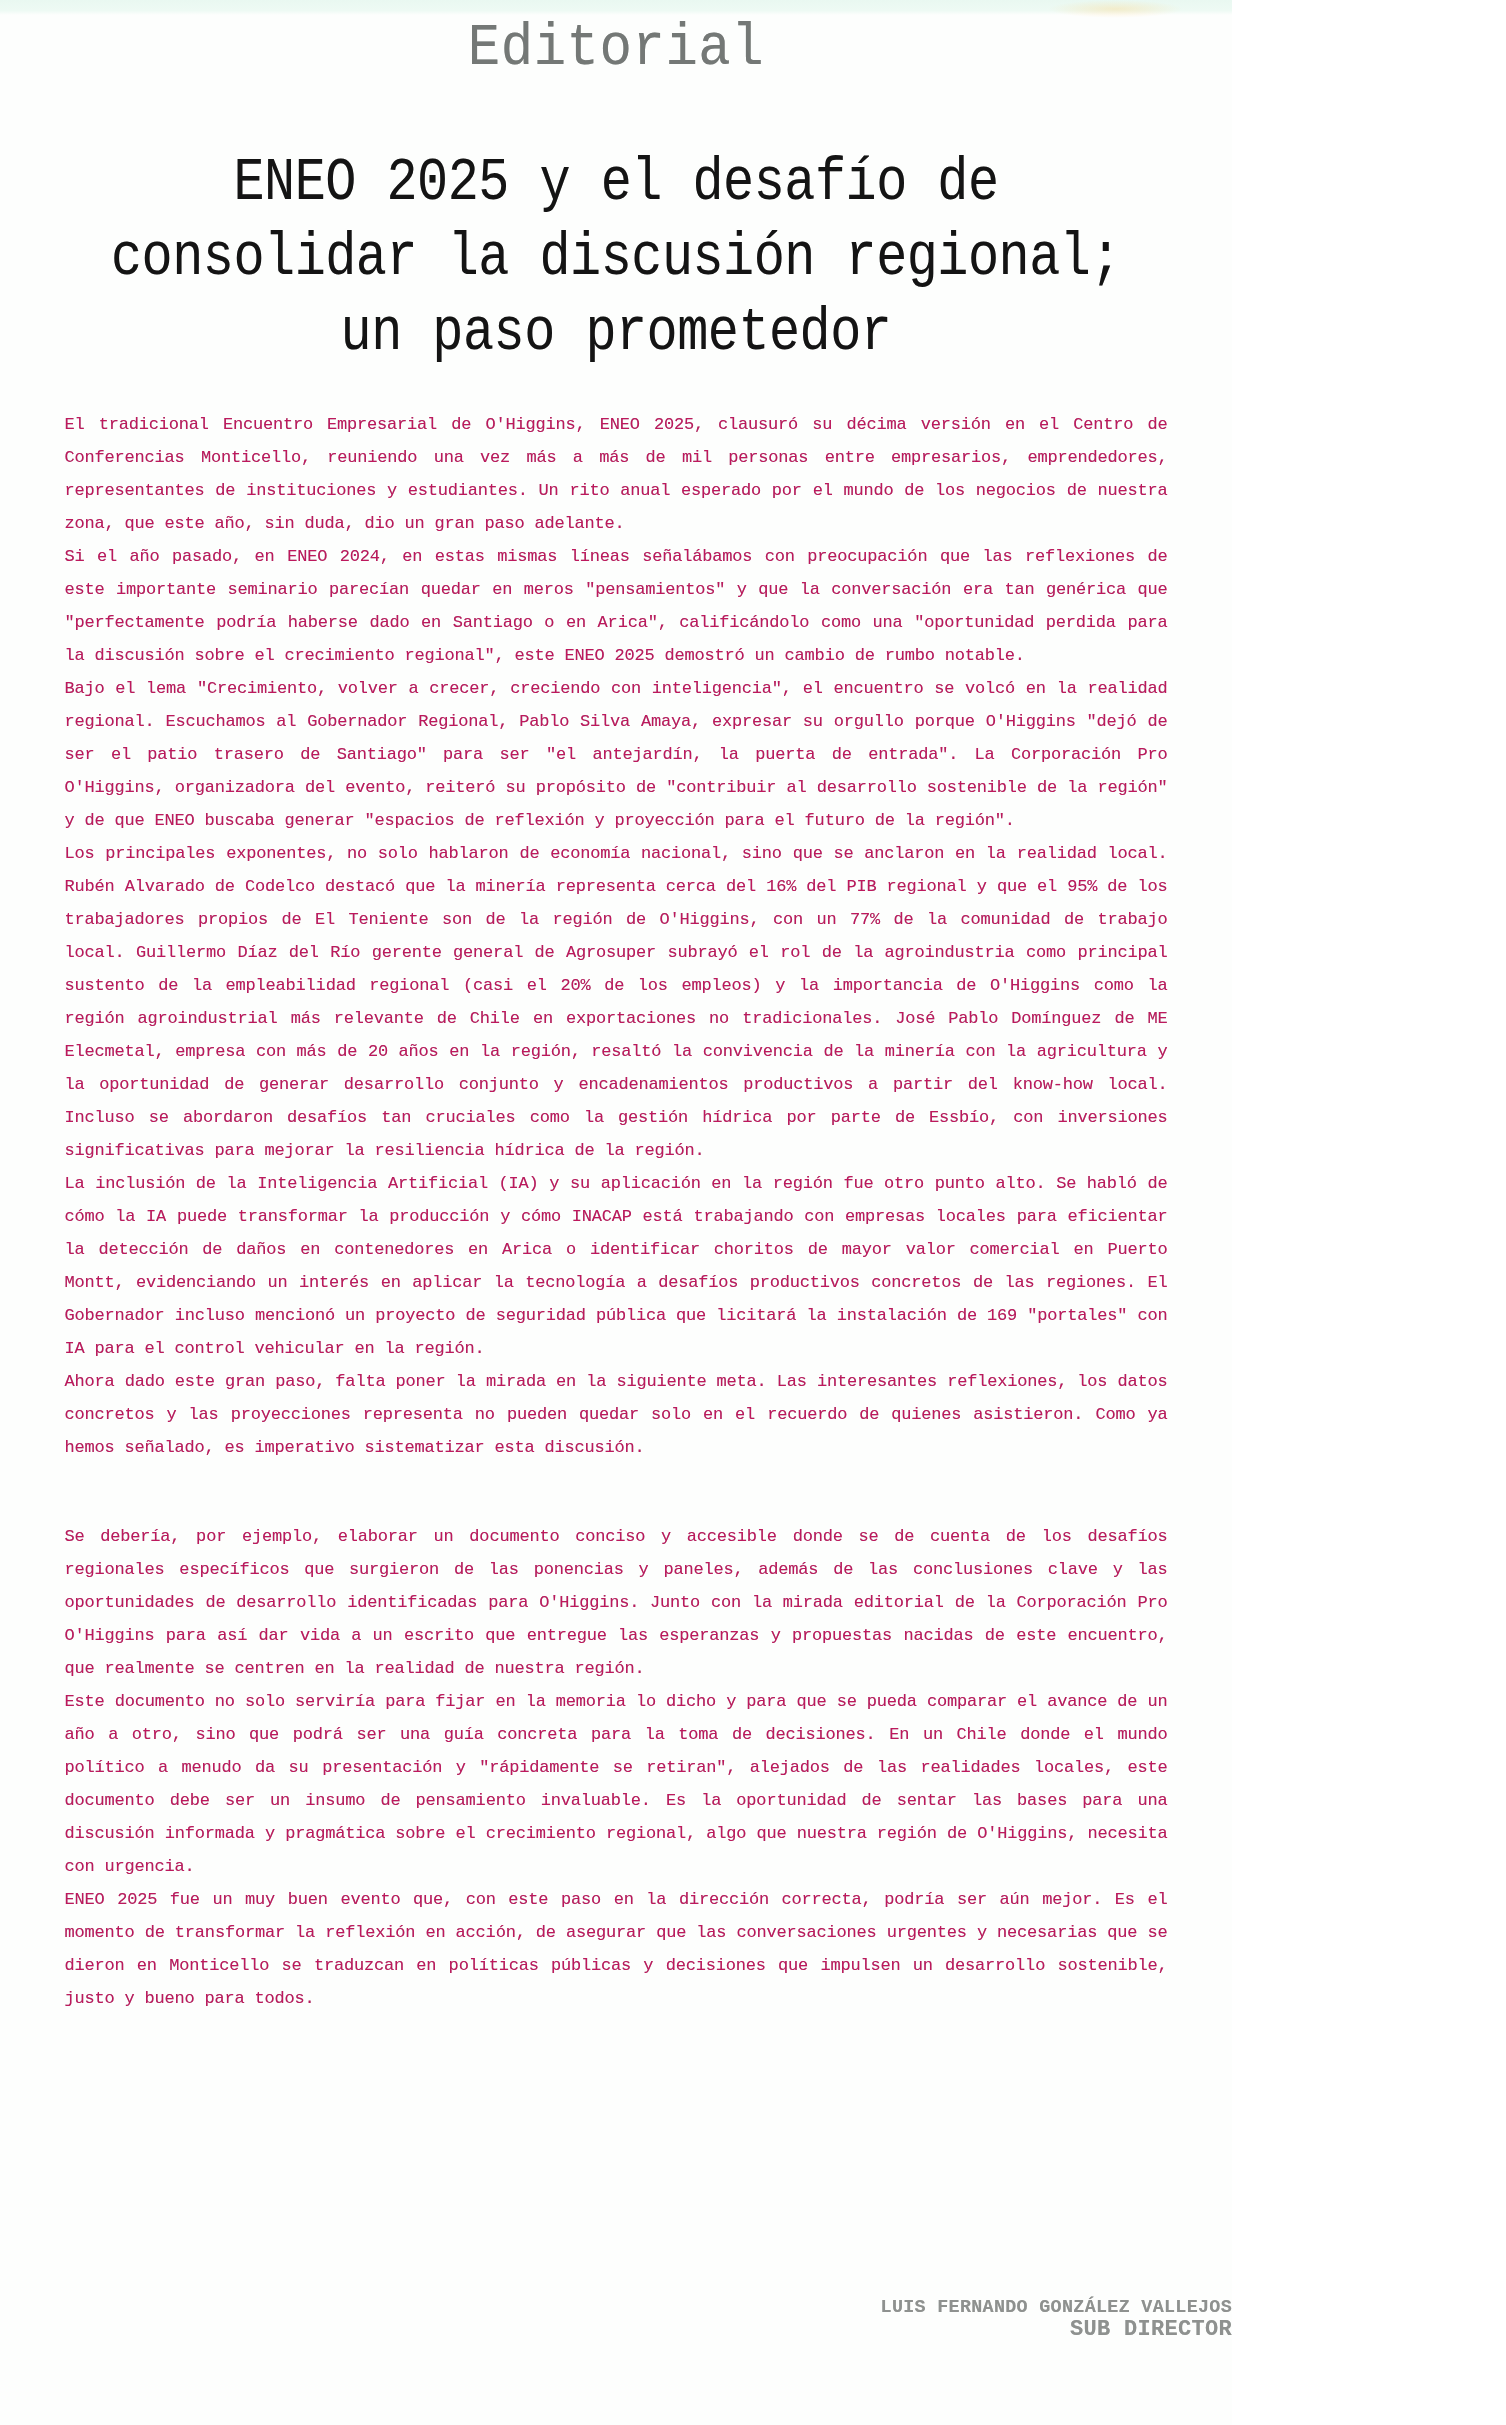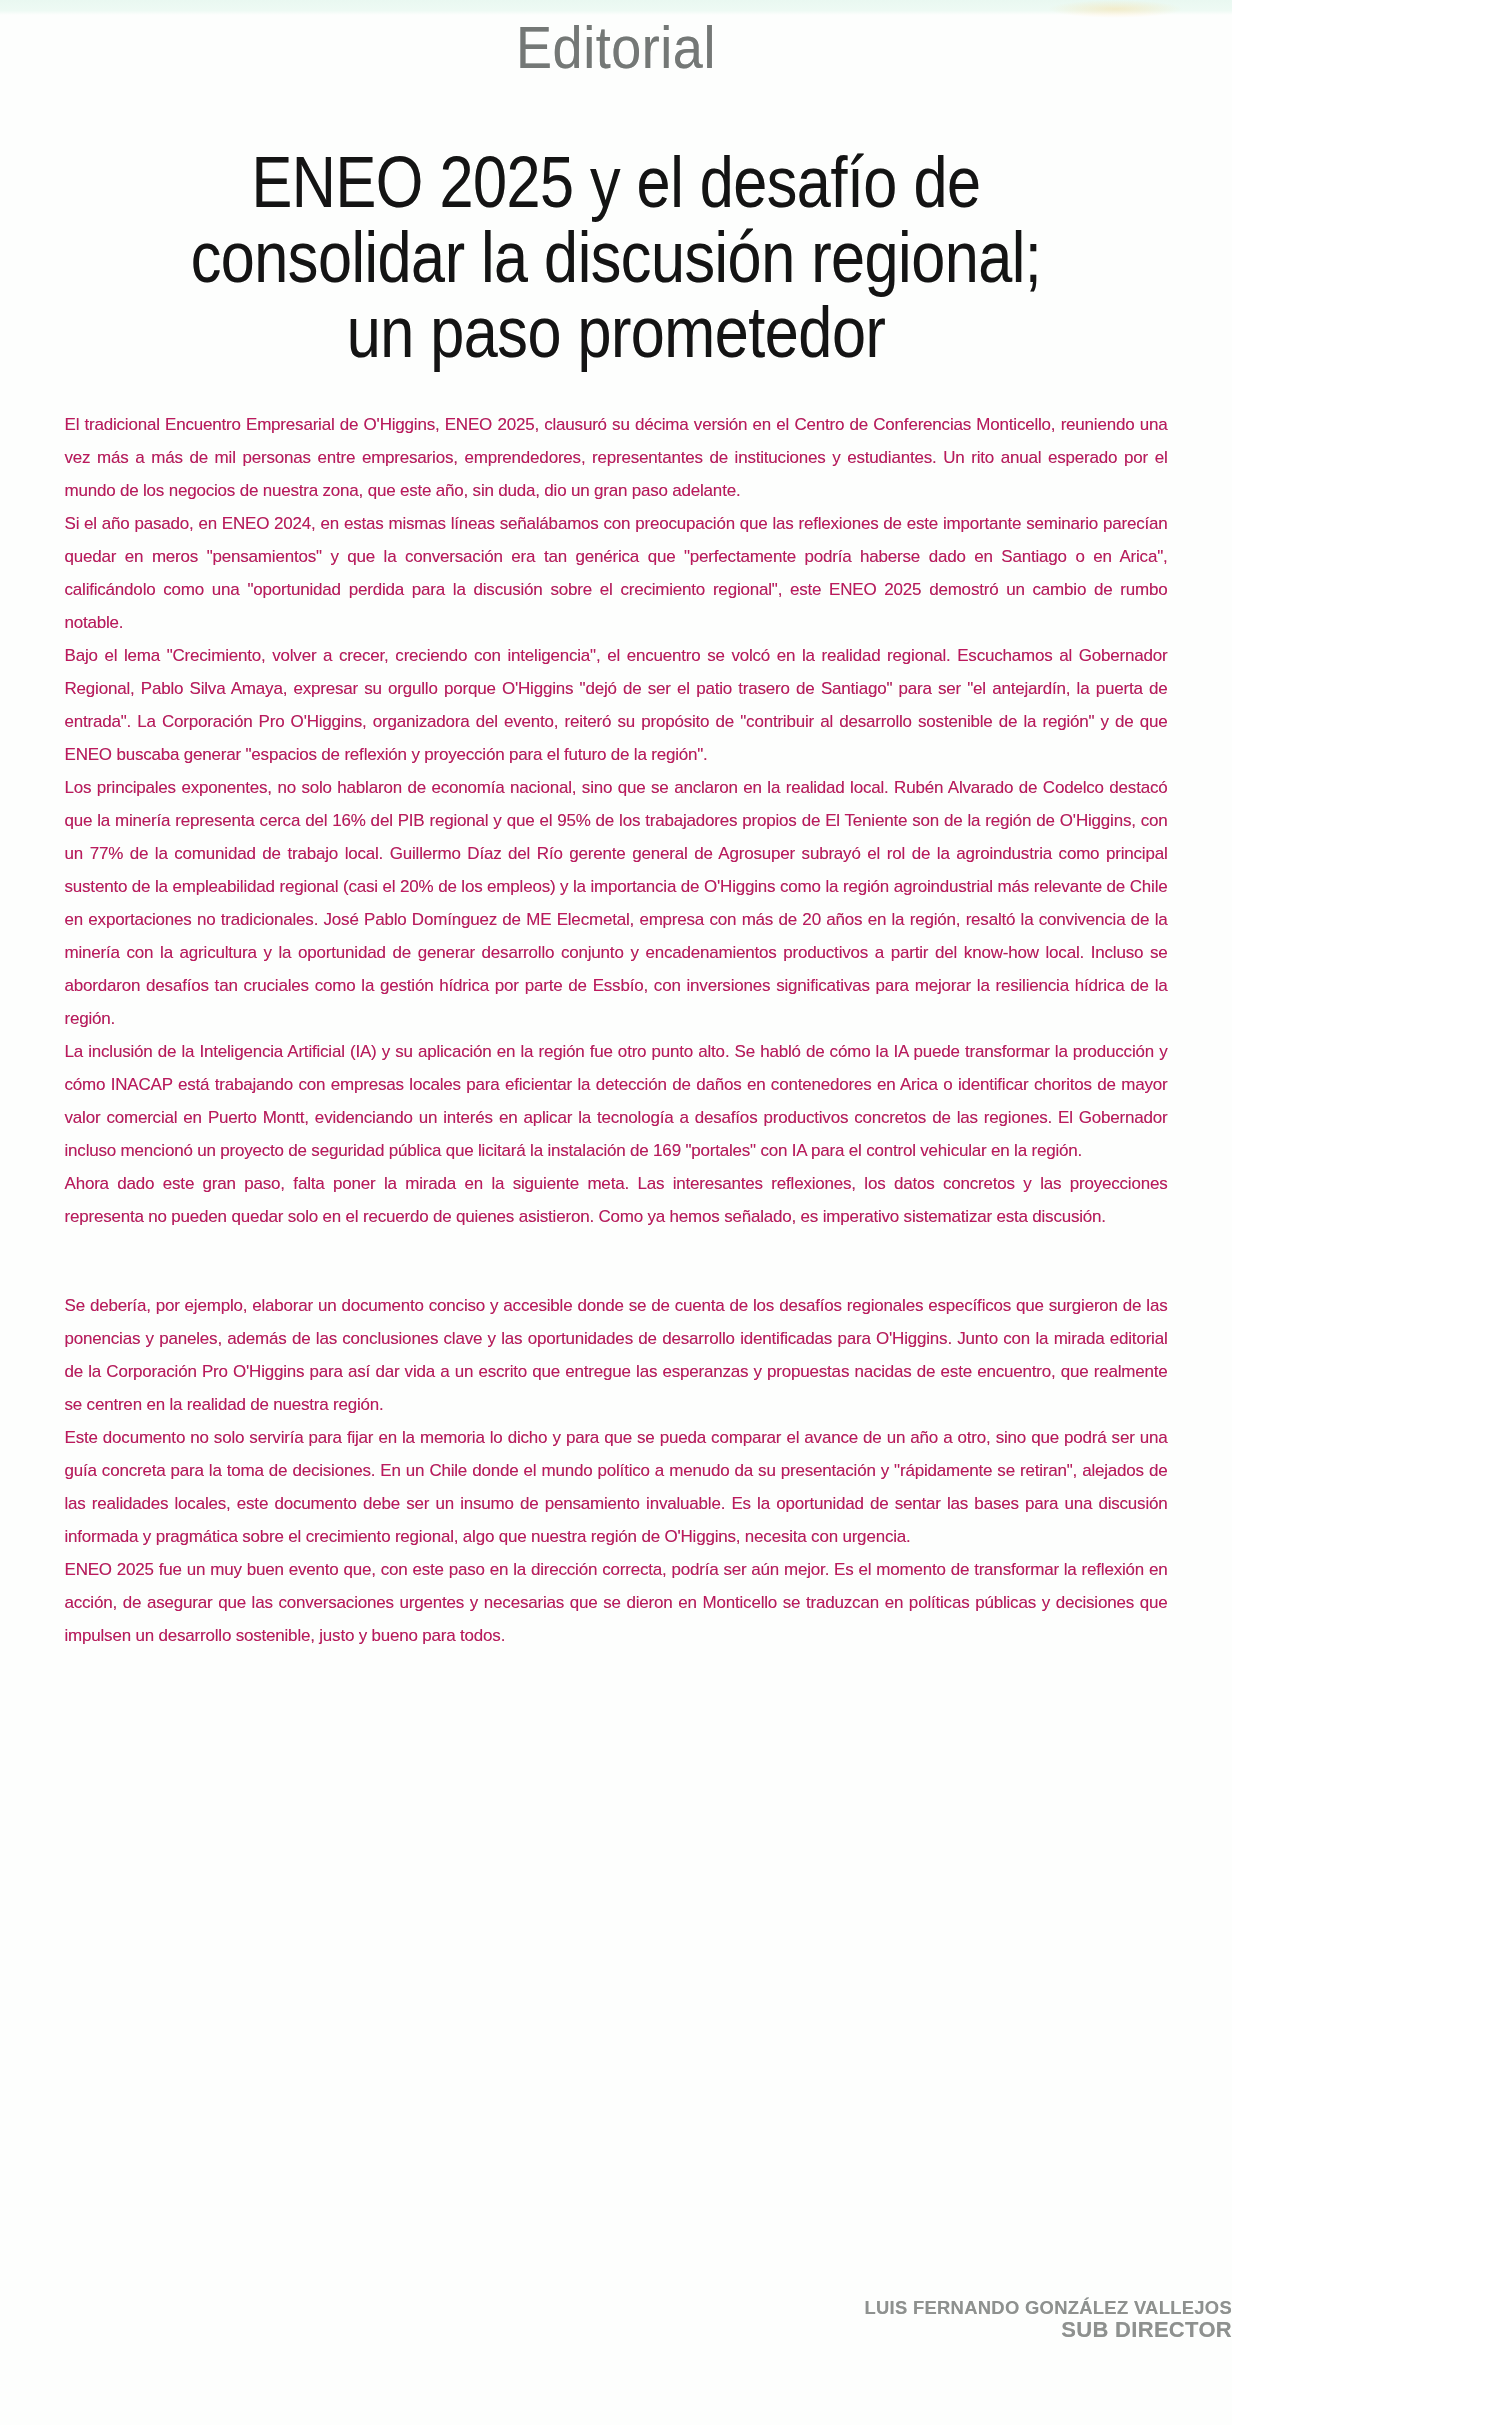--- a/index.html
+++ b/index.html
@@ -6,21 +6,21 @@
     margin: 0;
     padding: 0;
     background: #ffffff;
   }
   .page {
     position: relative;
     width: 1232px;
     height: 2426px;
     background: #fdfefd;
     overflow: hidden;
-    font-family: Liberation Sans, sans-serif;
+    font-family: Liberation Mono, monospace;
   }
   .top-strip {
     position: absolute;
     top: 0; left: 0;
     width: 100%;
     height: 14.7px;
     background: linear-gradient(to bottom, #e9f8f1 0%, #eefaf4 70%, rgba(255,255,255,0) 100%);
   }
   .scan-artifact {
     position: absolute;
@@ -42,21 +42,21 @@
     color: #747876;
     letter-spacing: 0.6px;
     transform: scaleX(0.90);
     transform-origin: 50% 50%;
     text-shadow: 0 0 0.6px rgba(110,115,112,0.5);
   }
   .title-block {
     margin-top: 67px;
     text-align: center;
     color: #141414;
-    font-size: 72px;
+    font-size: 61px;
     font-weight: 400;
   }
   .title-line {
     display: block;
     line-height: 75px;
     white-space: nowrap;
     transform: scaleX(0.85);
     transform-origin: 50% 50%;
     letter-spacing: -0.6px;
   }

